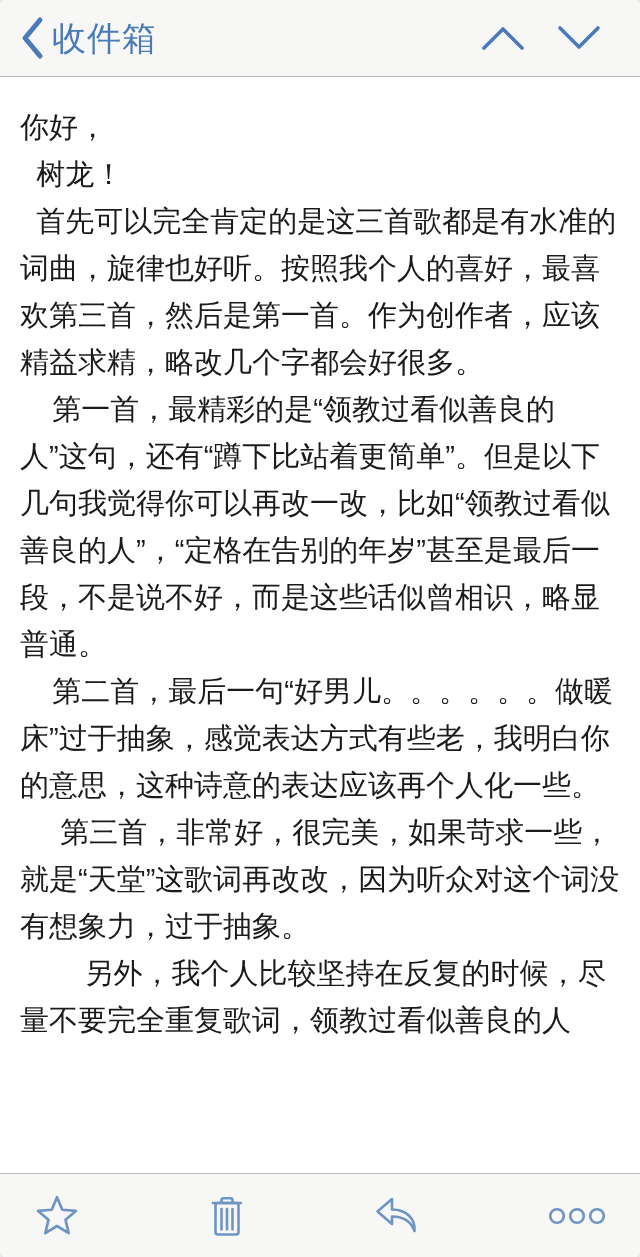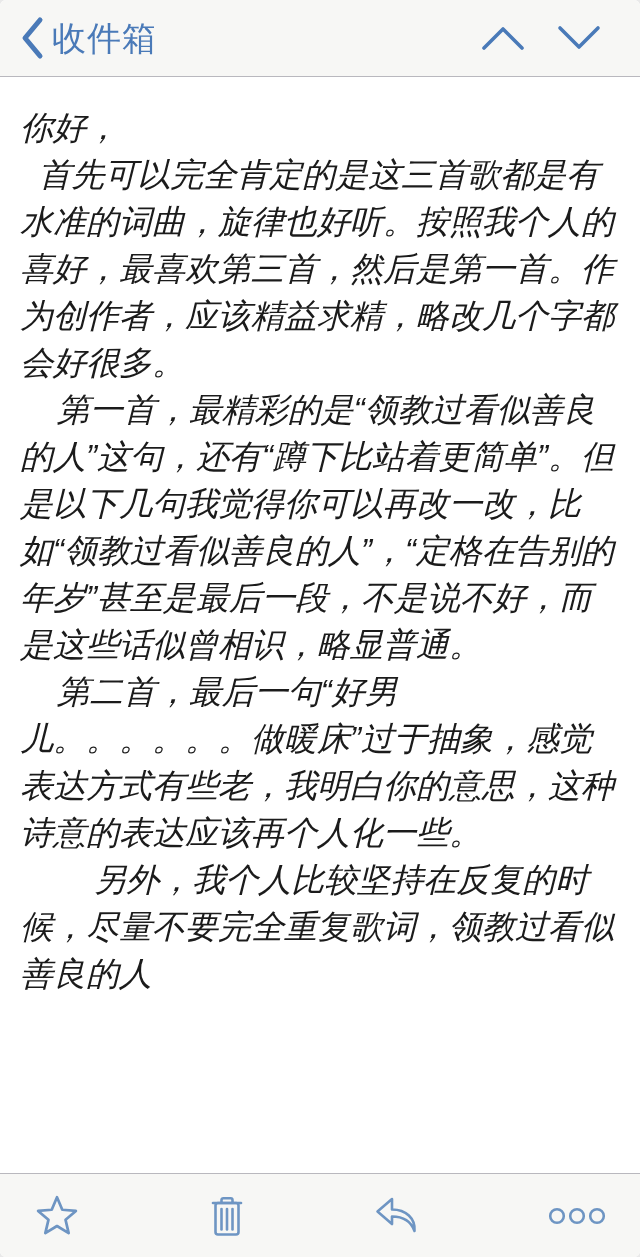--- a/index.html
+++ b/index.html
@@ -50,28 +50,27 @@
     display:flex;align-items:center;
   }
   
   .email-body{
     position:absolute;top:77px;left:0;right:0;bottom:84px;
     overflow:hidden;
     background:var(--background);
     padding:27px 20px 0 20px;
   }
   .para{
-    font-size:33px;
+    font-size:29px;
     line-height:47px;
     color:var(--text);
     white-space:pre-wrap;
     word-break:normal;
     line-break:strict;
     text-align:left;
-    font-style:italic;
   }
   
   .toolbar{
     position:absolute;left:0;right:0;bottom:0;
     height:84px;
     background:var(--bar-background);
     border-top:1px solid var(--divider);
     display:flex;align-items:center;justify-content:space-between;
     padding:0 30px;
   }
@@ -117,23 +116,25 @@
       <button>
         <svg width="46" height="28" viewBox="0 0 46 28">
           <polyline class="nav-stroke" points="4,4 23,23 42,4" stroke-width="3.6"></polyline>
         </svg>
       </button>
     </div>
   </header>
 
   <main class="email-body">
       <p class="para">你好，</p>
+      <p class="para">  树龙！</p>
       <p class="para">  首先可以完全肯定的是这三首歌都是有水准的词曲，旋律也好听。按照我个人的喜好，最喜欢第三首，然后是第一首。作为创作者，应该精益求精，略改几个字都会好很多。</p>
       <p class="para">    第一首，最精彩的是“领教过看似善良的人”这句，还有“蹲下比站着更简单”。但是以下几句我觉得你可以再改一改，比如“领教过看似善良的人”，“定格在告别的年岁”甚至是最后一段，不是说不好，而是这些话似曾相识，略显普通。</p>
       <p class="para">    第二首，最后一句“好男儿。。。。。。做暖床”过于抽象，感觉表达方式有些老，我明白你的意思，这种诗意的表达应该再个人化一些。</p>
+      <p class="para">     第三首，非常好，很完美，如果苛求一些，就是“天堂”这歌词再改改，因为听众对这个词没有想象力，过于抽象。</p>
       <p class="para">        另外，我个人比较坚持在反复的时候，尽量不要完全重复歌词，领教过看似善良的人</p>
     </main>
 
   <footer class="toolbar">
     <button class="tool-btn">
       <svg width="46" height="46" viewBox="0 0 44 44">
         <polygon class="icon-stroke" points="22,4 27.05,16.04 40.07,17.13 30.18,25.66 33.17,38.37 22,31.6 10.83,38.37 13.82,25.66 3.93,17.13 16.95,16.04"></polygon>
       </svg>
     </button>
 

